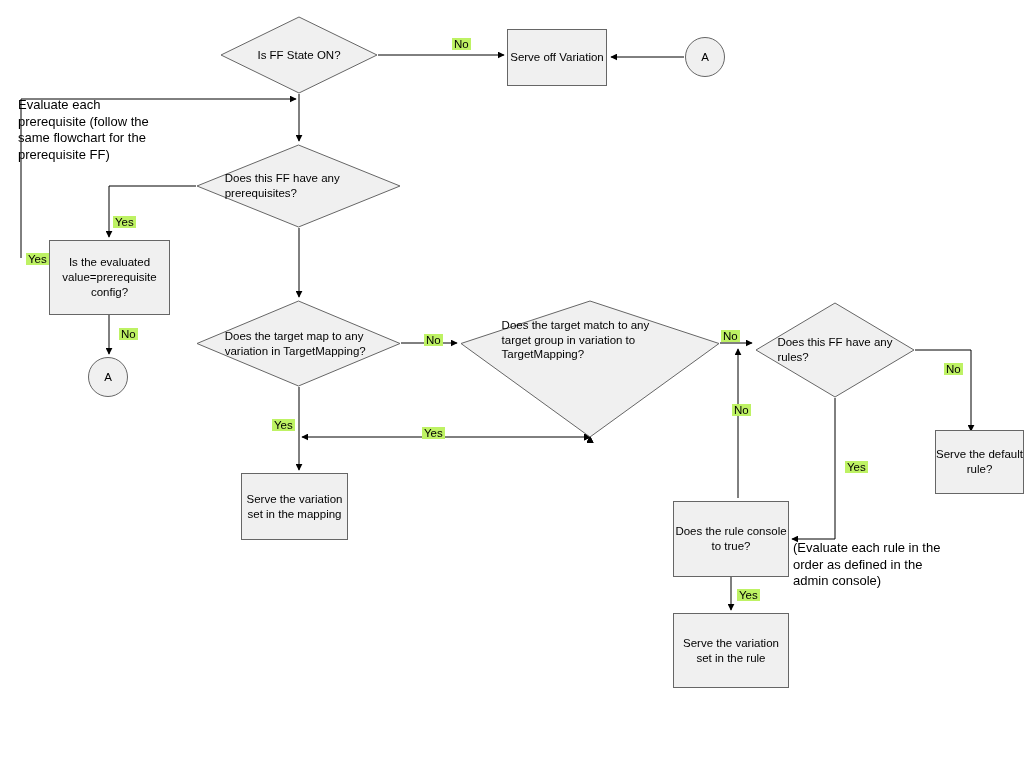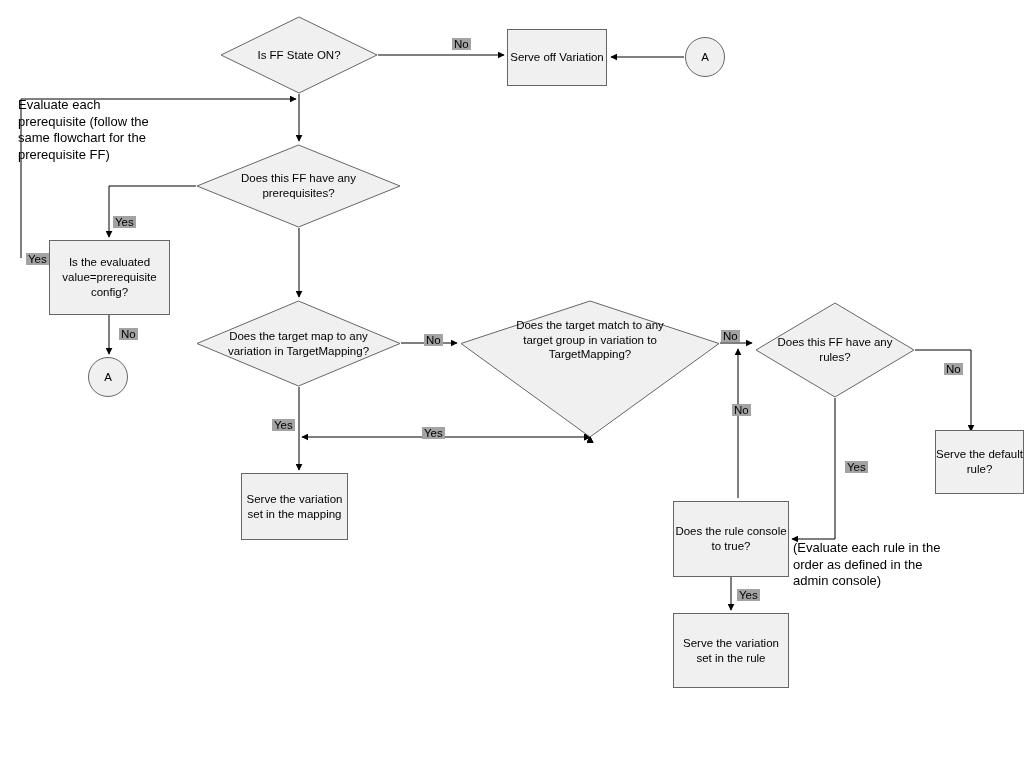--- a/index.html
+++ b/index.html
@@ -54,32 +54,31 @@
   }
   .diamond-label {
     position: absolute;
     left: 0;
     top: 0;
     width: 100%;
     height: 100%;
     display: flex;
     align-items: center;
     justify-content: center;
-    text-align: center;
     font-size: 11.5px;
     color: #000000;
     line-height: 1.28;
     box-sizing: border-box;
     padding: 0 14%;
   }
   .edge-label {
     position: absolute;
     font-size: 11.5px;
     color: #000000;
-    background: #a3a3a3;
+    background: #bef264;
     padding: 0 2px;
     white-space: nowrap;
   }
   .note {
     position: absolute;
     font-size: 13px;
     color: #000000;
     line-height: 1.28;
     white-space: pre-line;
   }

